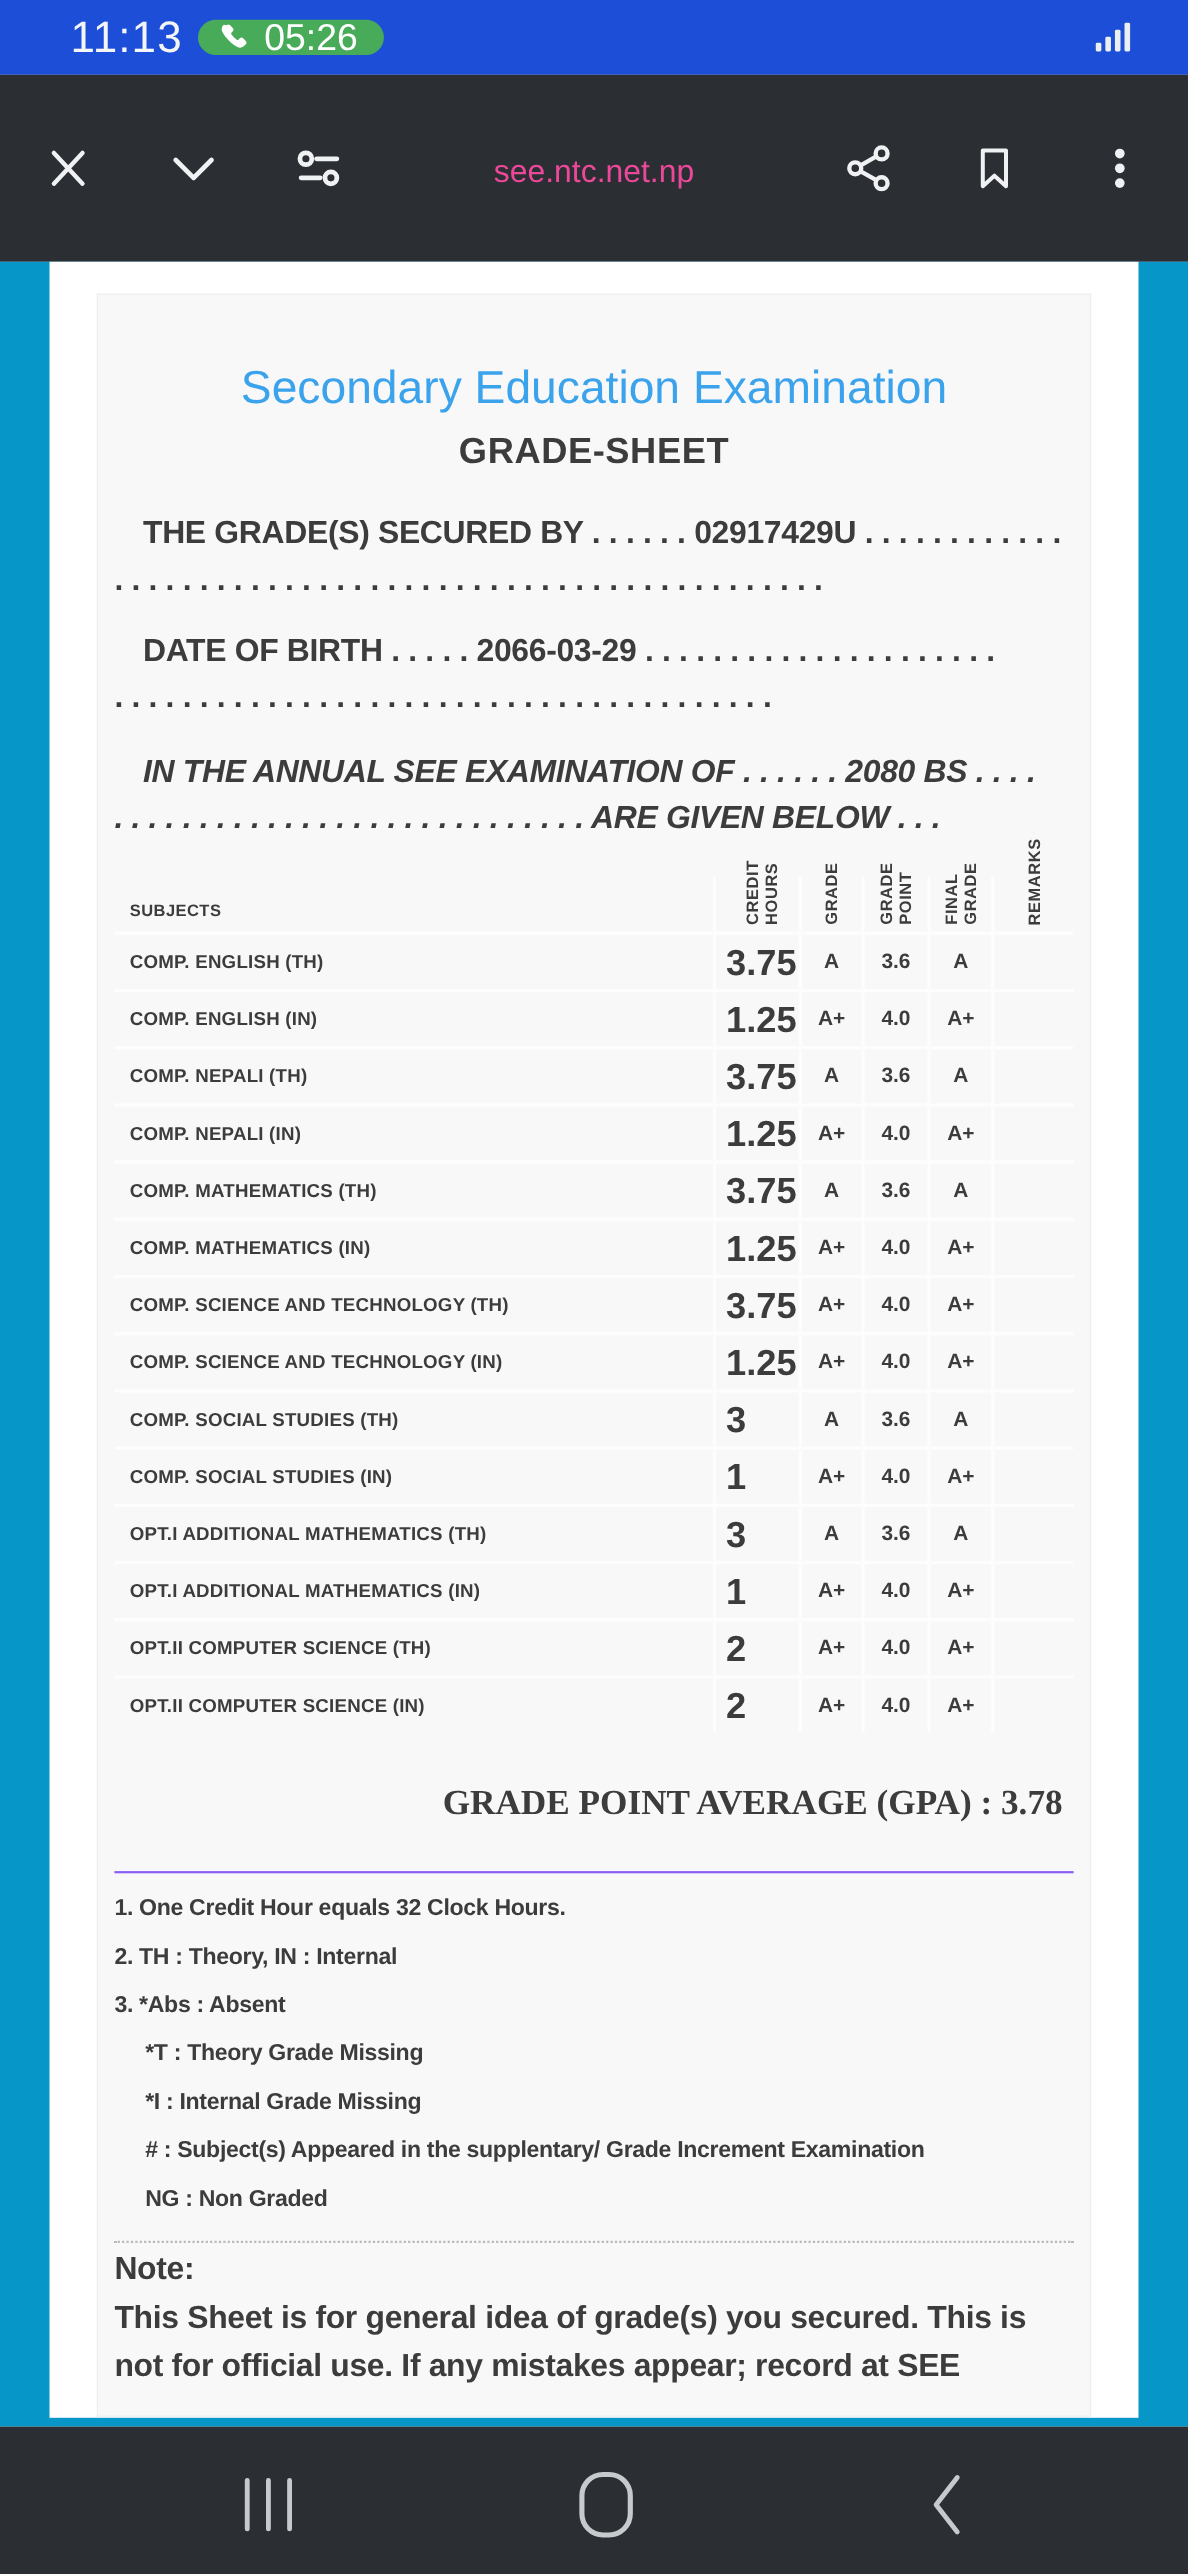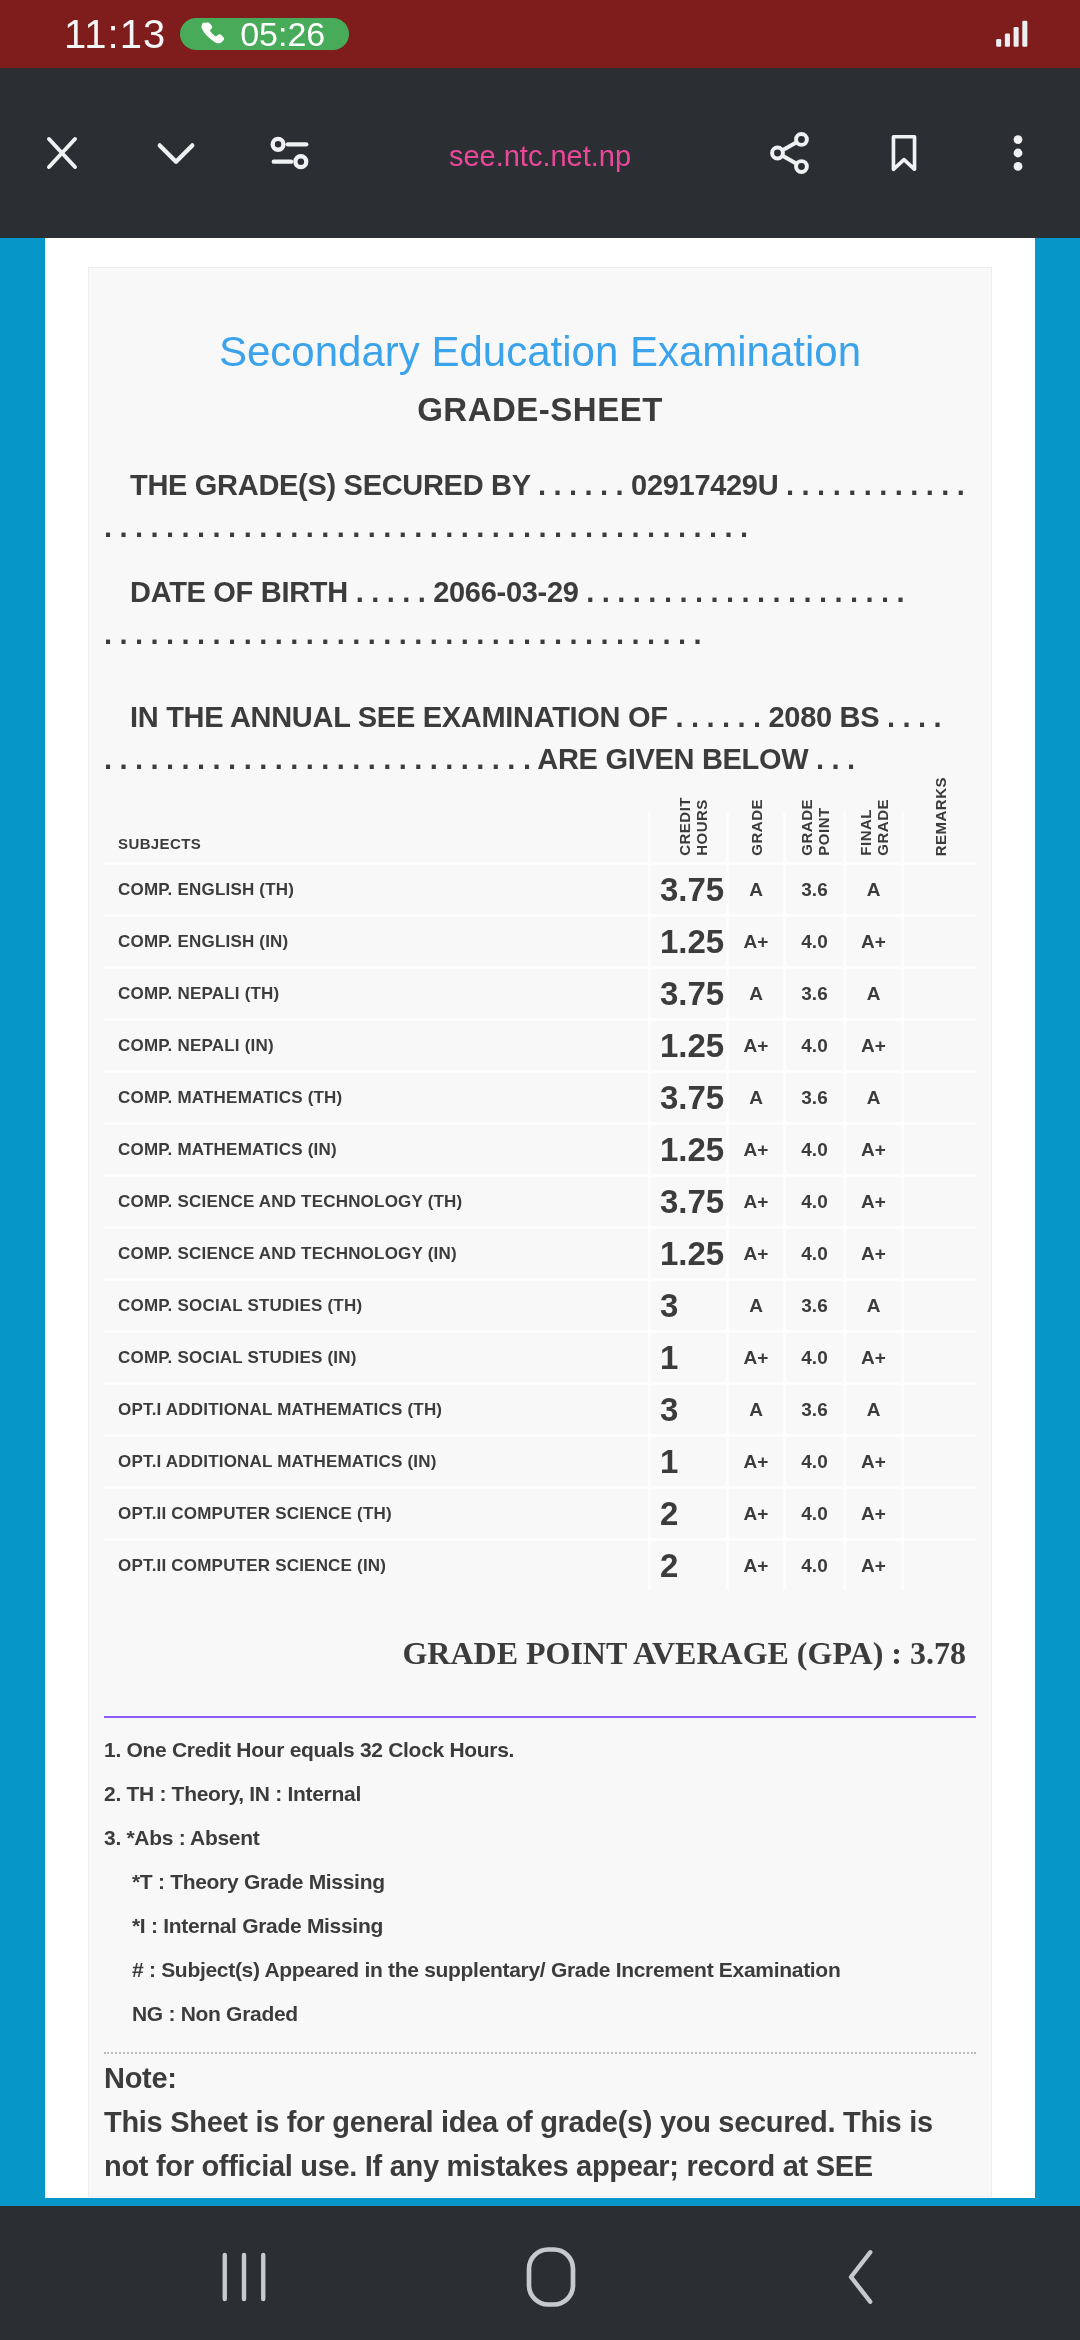--- a/index.html
+++ b/index.html
@@ -2,21 +2,21 @@
 <html><head>
 <meta charset="utf-8">
 <style>
   * { margin:0; padding:0; box-sizing:border-box; }
   html,body { width:1080px; height:2340px; overflow:hidden; }
   body { font-family:"Liberation Sans", sans-serif; background:#ffffff; position:relative; }
 
   
   #status-bar {
     position:absolute; top:0; left:0; width:1080px; height:68px;
-    background:#7f1d1d; display:flex; align-items:center; padding:0 30px 0 64px;
+    background:#1d4ed8; display:flex; align-items:center; padding:0 30px 0 64px;
   }
   .sb-time { color:#f4f5f6; font-size:40px; letter-spacing:1px; }
   .call-pill {
     margin-left:14px; height:32px; padding:0 24px 0 18px; border-radius:24px;
     background:#48ab59; display:flex; align-items:center; gap:12px;
   }
   .call-pill span { color:#ffffff; font-size:34px; }
   .sb-right { margin-left:auto; display:flex; align-items:center; gap:12px;flex-direction:column; }
   .sb-batt-text { color:#f2f3f4; font-size:38px; }
 
@@ -40,21 +40,21 @@
   #card {
     margin:29px 43px 0 43px; background:#f8f8f8; border:1px solid #ededed;
     min-height:1930px; padding:58px 15px 0 15px; color:#3c3c3c;
   }
   .doc-title { color:#3ba2ec; font-size:42px; line-height:52px; text-align:center; font-weight:normal; }
   .doc-subtitle { font-size:33px; line-height:40px; font-weight:bold; text-align:center; margin-top:12px; letter-spacing:0.5px; }
 
   .para { font-weight:bold; font-size:29px; line-height:42px; letter-spacing:-0.3px; }
   .para.p1 { margin-top:34px; }
   .para.p2 { margin-top:23px; }
-  .para.p3 { margin-top:41px; }
+  .para.p3 { margin-top:26px;font-style:italic; }
   .pline.first { text-indent:26px; }
 
   
   #grade-table { margin-top:32px; }
   .trow { display:flex; }
   .trow.body-row { height:52px; border-top:3px solid #fdfdfd; }
   .trow.thead { height:50px; }
   .cell { display:flex; align-items:center; }
   .c-sub   { flex:1; padding-left:14px; font-size:17px; font-weight:bold; letter-spacing:0.2px; }
   .c-credit{ width:78px; padding-left:9px; font-size:33px; font-weight:bold; }

